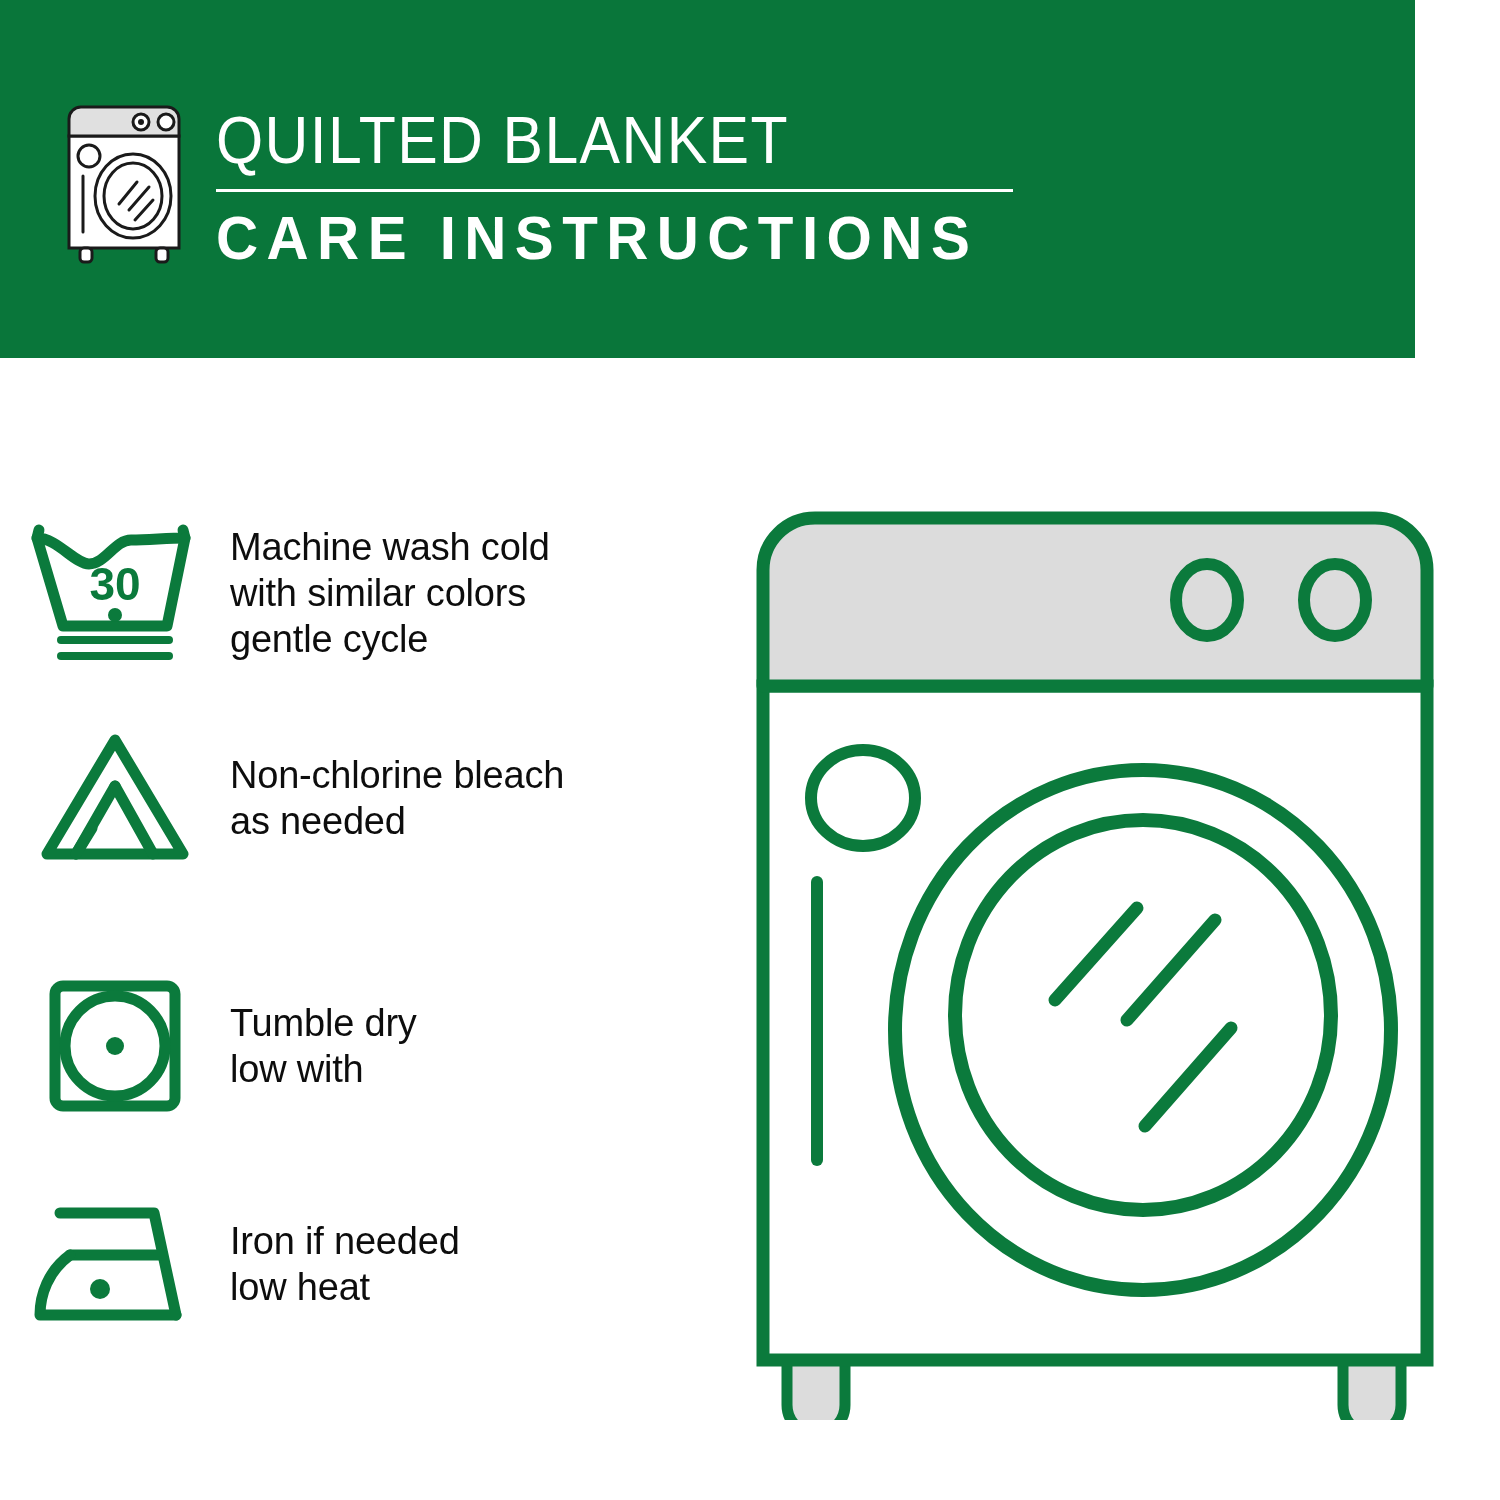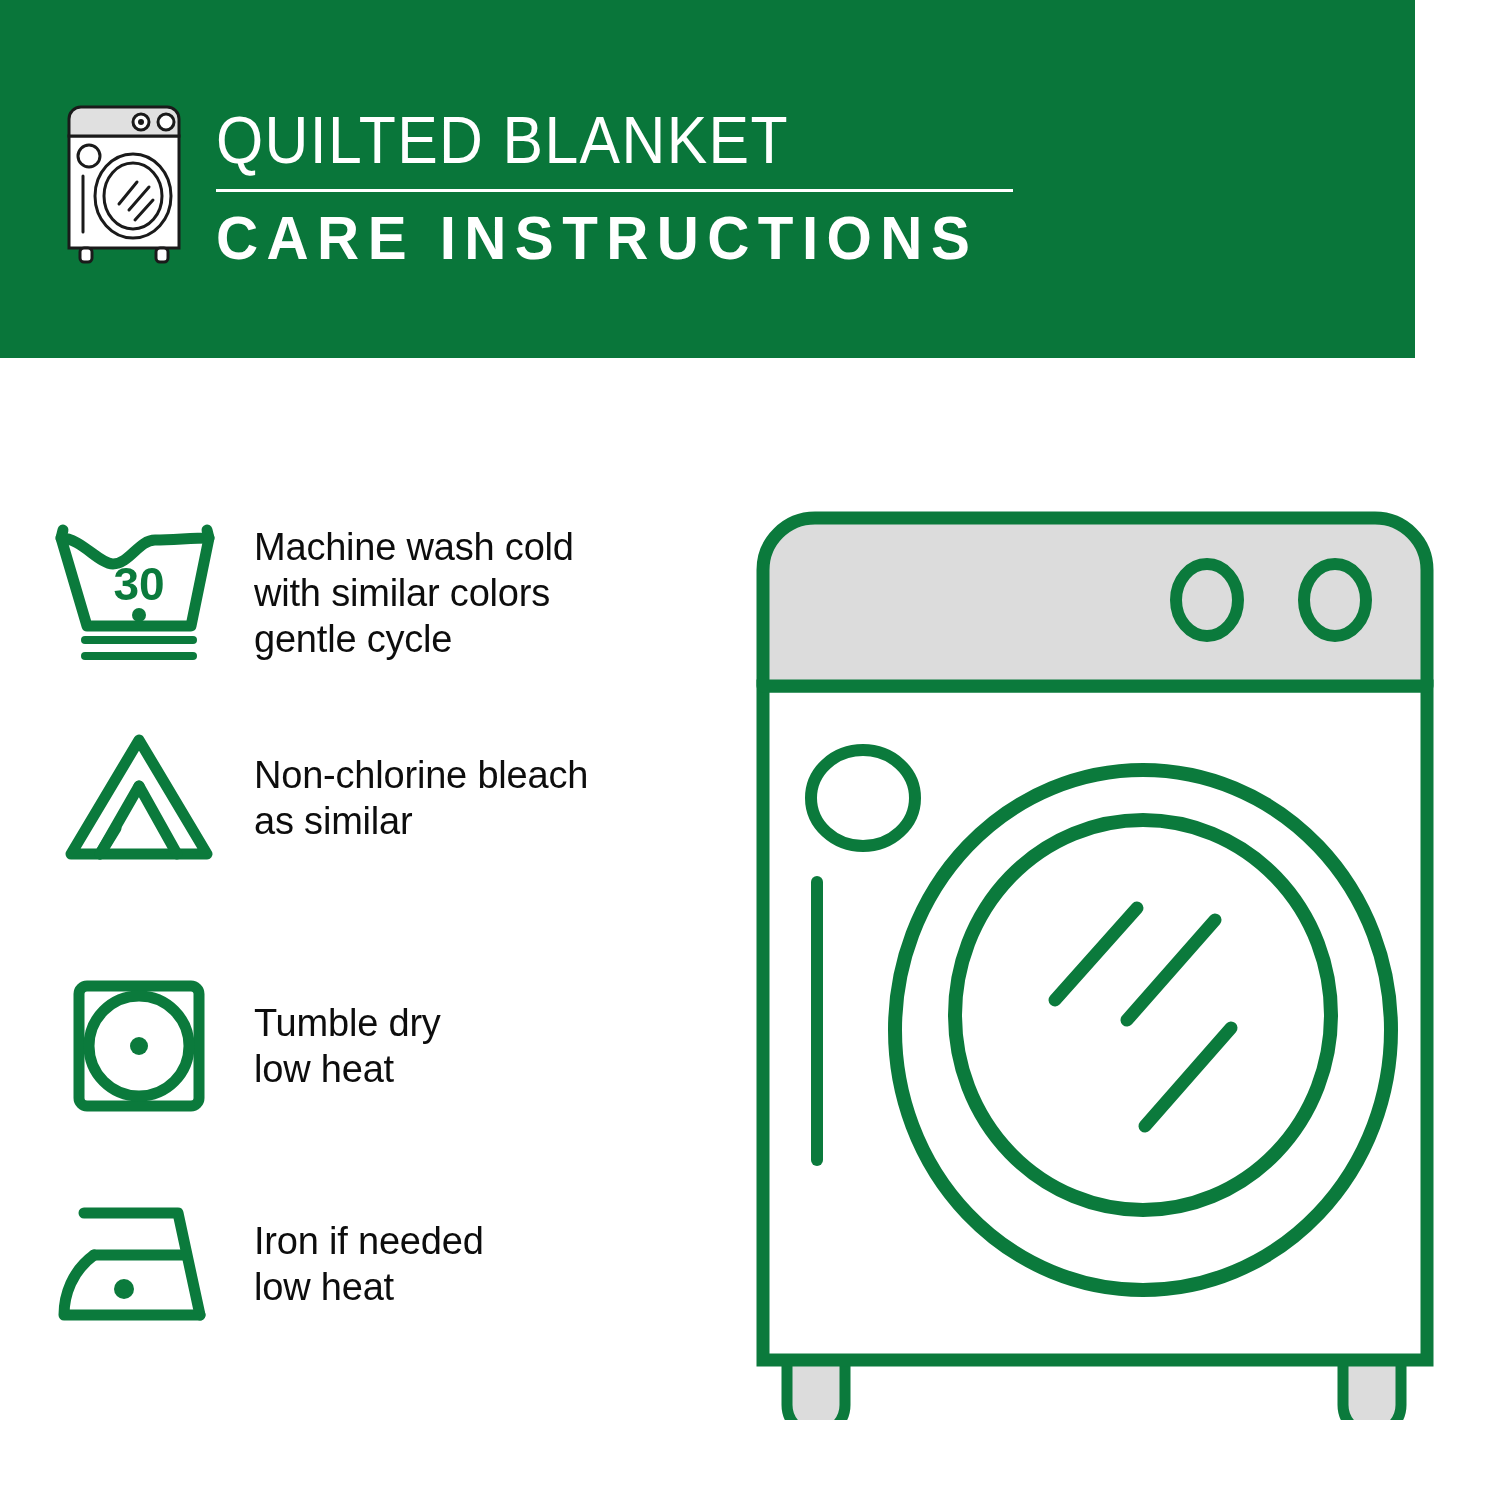--- a/index.html
+++ b/index.html
@@ -82,21 +82,20 @@
     width: 740px;
     display: flex;
     align-items: center;
   }
   .care-icon-slot {
     width: 230px;
     min-width: 230px;
     display: flex;
     justify-content: center;
     align-items: center;
-    padding-left: 24px;
   }
   .care-text {
     font-family: "Liberation Sans", sans-serif;
     font-size: 38px;
     line-height: 46px;
     color: #0d0d0d;
     font-weight: 400;
     letter-spacing: -0.2px;
     white-space: pre-line;
   }
@@ -181,33 +180,33 @@
 
           <path d="M80 12 L148 126 L12 126 Z"></path>
 
           <path d="M80 58 L41 126"></path>
           <path d="M80 58 L118 126"></path>
           <path d="M57 100 L41 126"></path>
         </g>
       </svg>
     </div>
     <div class="care-text">Non-chlorine bleach
-as similar</div>
+as needed</div>
   </div>
 
   <div class="care-row" id="row-dry">
     <div class="care-icon-slot">
       <svg width="140" height="140" viewBox="0 0 140 140">
         <rect x="10" y="10" width="120" height="120" rx="8" fill="none" stroke="#0b7a3c" stroke-width="11"></rect>
         <circle cx="70" cy="70" r="50" fill="none" stroke="#0b7a3c" stroke-width="11"></circle>
         <circle cx="70" cy="70" r="9" fill="#0b7a3c"></circle>
       </svg>
     </div>
     <div class="care-text">Tumble dry
-low heat</div>
+low with</div>
   </div>
 
   <div class="care-row" id="row-iron">
     <div class="care-icon-slot">
       <svg width="170" height="130" viewBox="0 0 170 130">
         <g fill="none" stroke="#0b7a3c" stroke-width="11" stroke-linecap="round" stroke-linejoin="round">
 
           <path d="M30 14 L124 14 L146 116"></path>
 
           <path d="M40 56 L131 56"></path>

